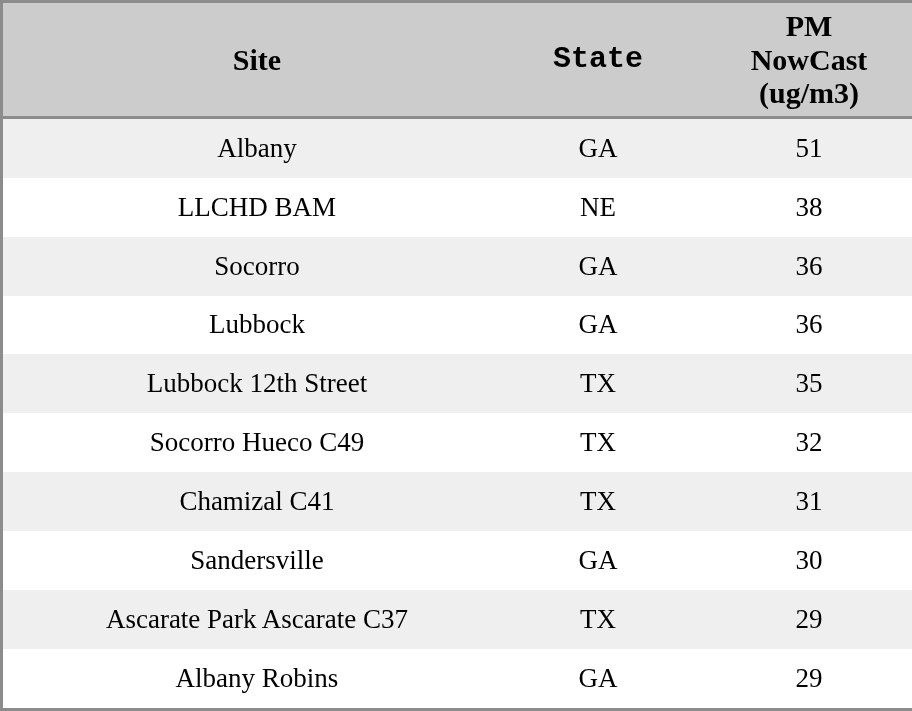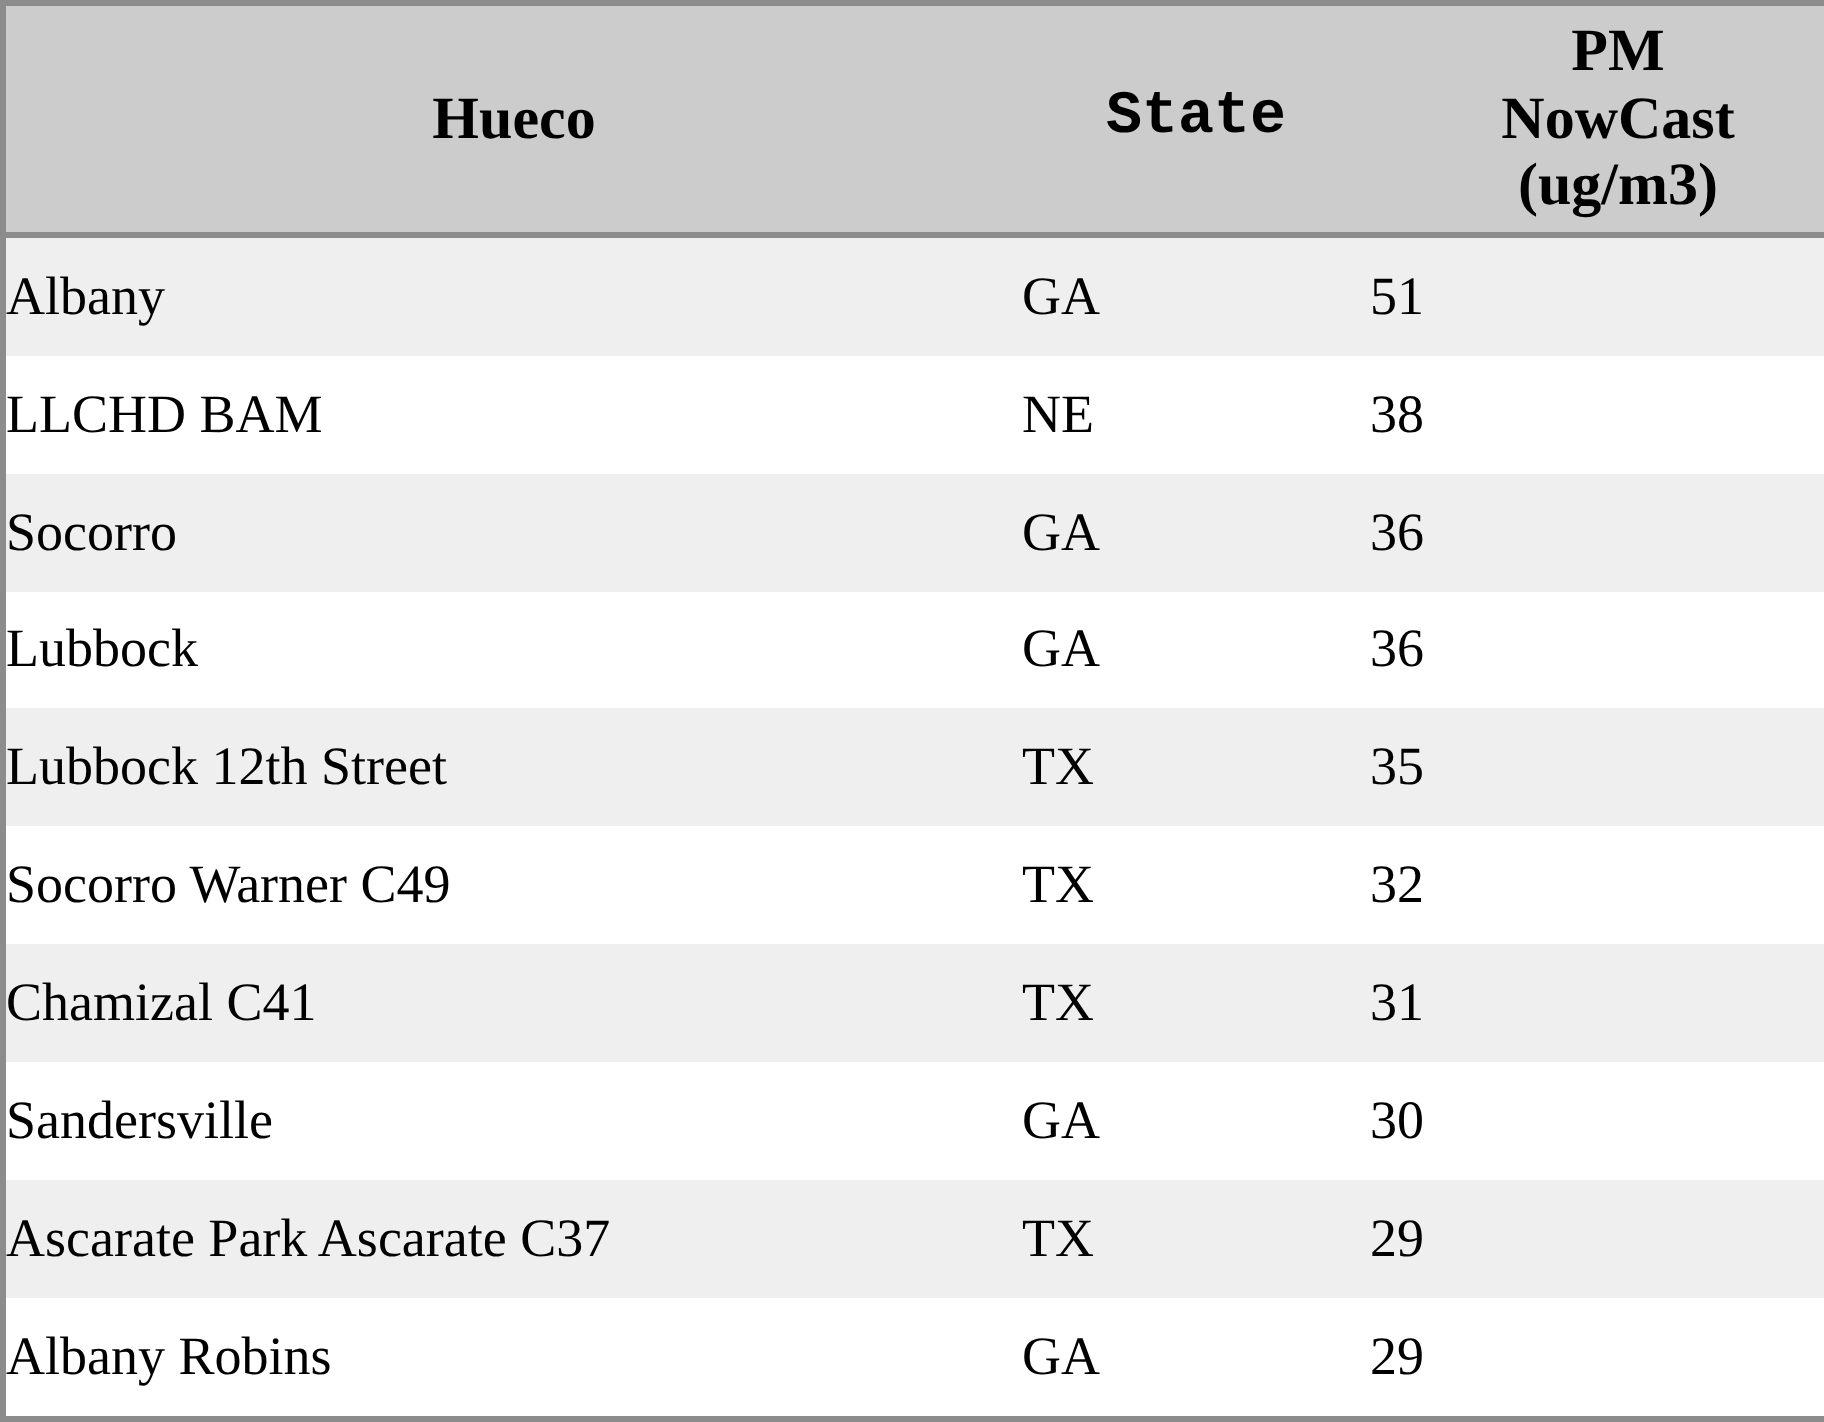--- a/index.html
+++ b/index.html
@@ -40,38 +40,38 @@
     border-bottom: 3px solid #8c8c8c;
     line-height: 1.12;
   }
   thead th.col-site { width: 500px; }
   thead th.col-state { width: 166px; font-family: Liberation Mono, monospace; }
   thead th.col-value { width: 240px; }
   tbody td {
     font-family: "Liberation Serif", serif;
     font-size: 27px;
     color: #000000;
-    text-align: left;
+    text-align: center;
     vertical-align: middle;
     padding: 0;
     height: 58px;
     border: none;
   }
   tbody tr.odd-row { background: #efefef; }
   tbody tr.even-row { background: #ffffff; }
 </style>
 </head>
 <body>
 
 <div class="table-wrap">
   <table class="data-table">
     <thead>
       <tr>
         <th class="col-site">
-          <span>Hueco</span>
+          <span>Site</span>
         </th>
         <th class="col-state">
           <span>State</span>
         </th>
         <th class="col-value">
           <div>PM</div>
           <div>NowCast</div>
           <div>(ug/m3)</div>
         </th>
       </tr>
@@ -96,21 +96,21 @@
         <td>Lubbock</td>
         <td>GA</td>
         <td>36</td>
       </tr>
       <tr class="odd-row">
         <td>Lubbock 12th Street</td>
         <td>TX</td>
         <td>35</td>
       </tr>
       <tr class="even-row">
-        <td>Socorro Warner C49</td>
+        <td>Socorro Hueco C49</td>
         <td>TX</td>
         <td>32</td>
       </tr>
       <tr class="odd-row">
         <td>Chamizal C41</td>
         <td>TX</td>
         <td>31</td>
       </tr>
       <tr class="even-row">
         <td>Sandersville</td>

